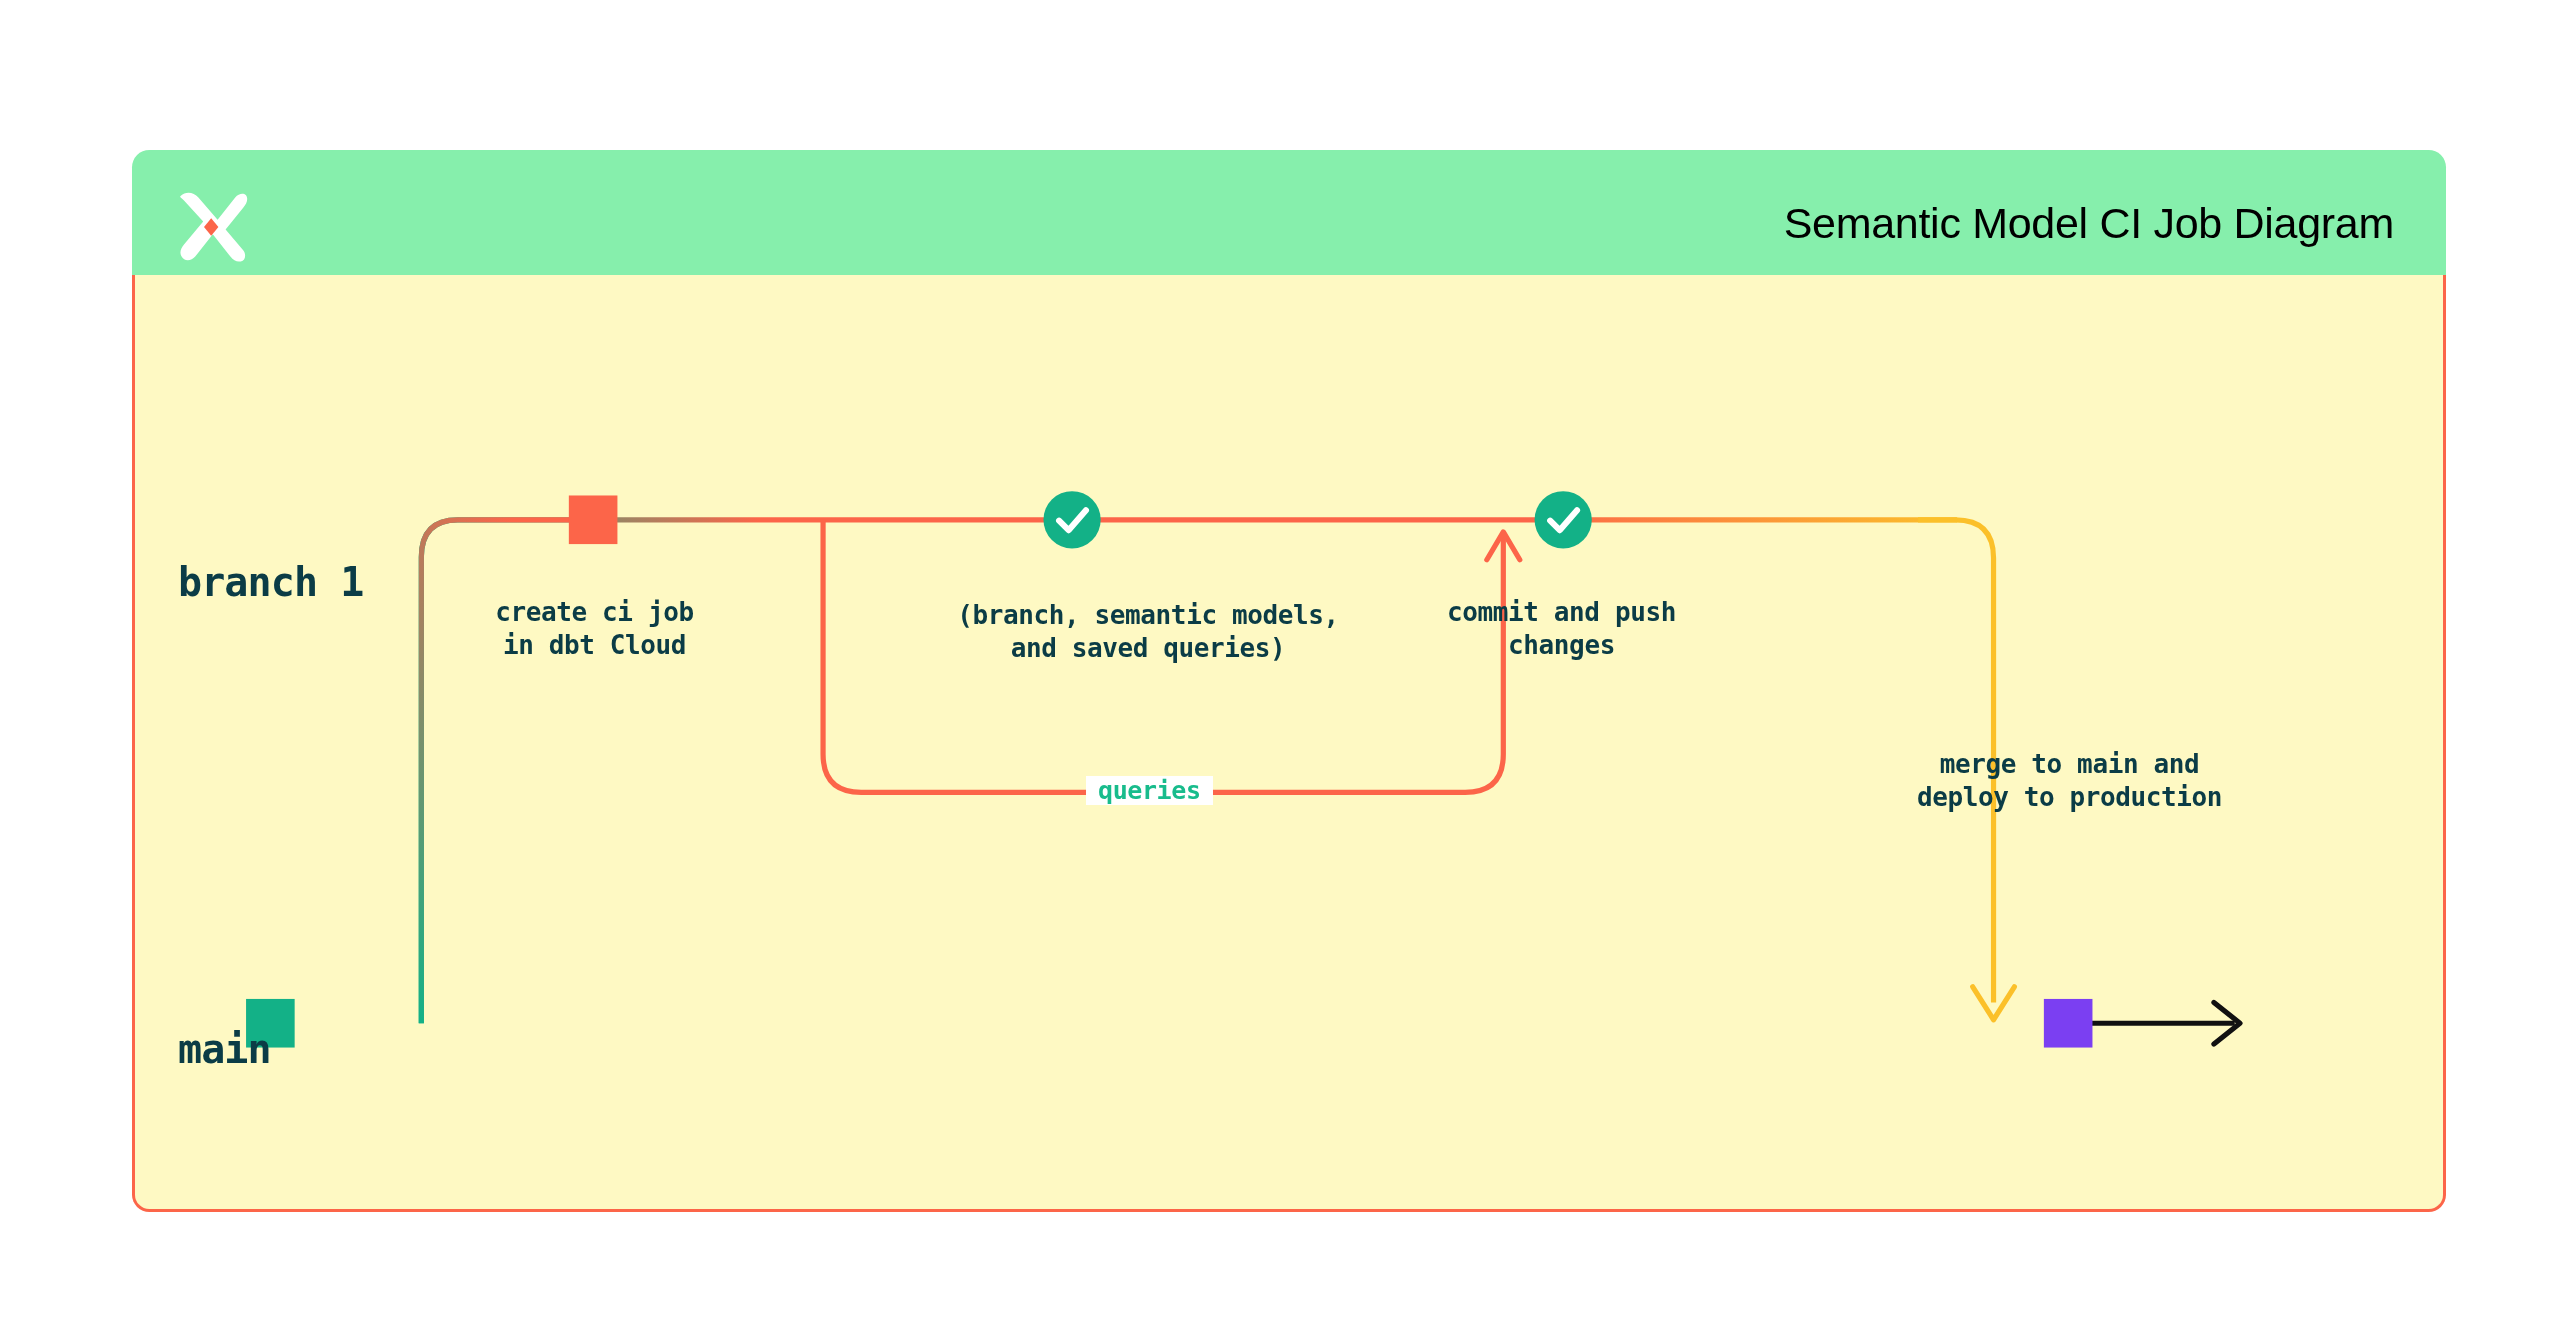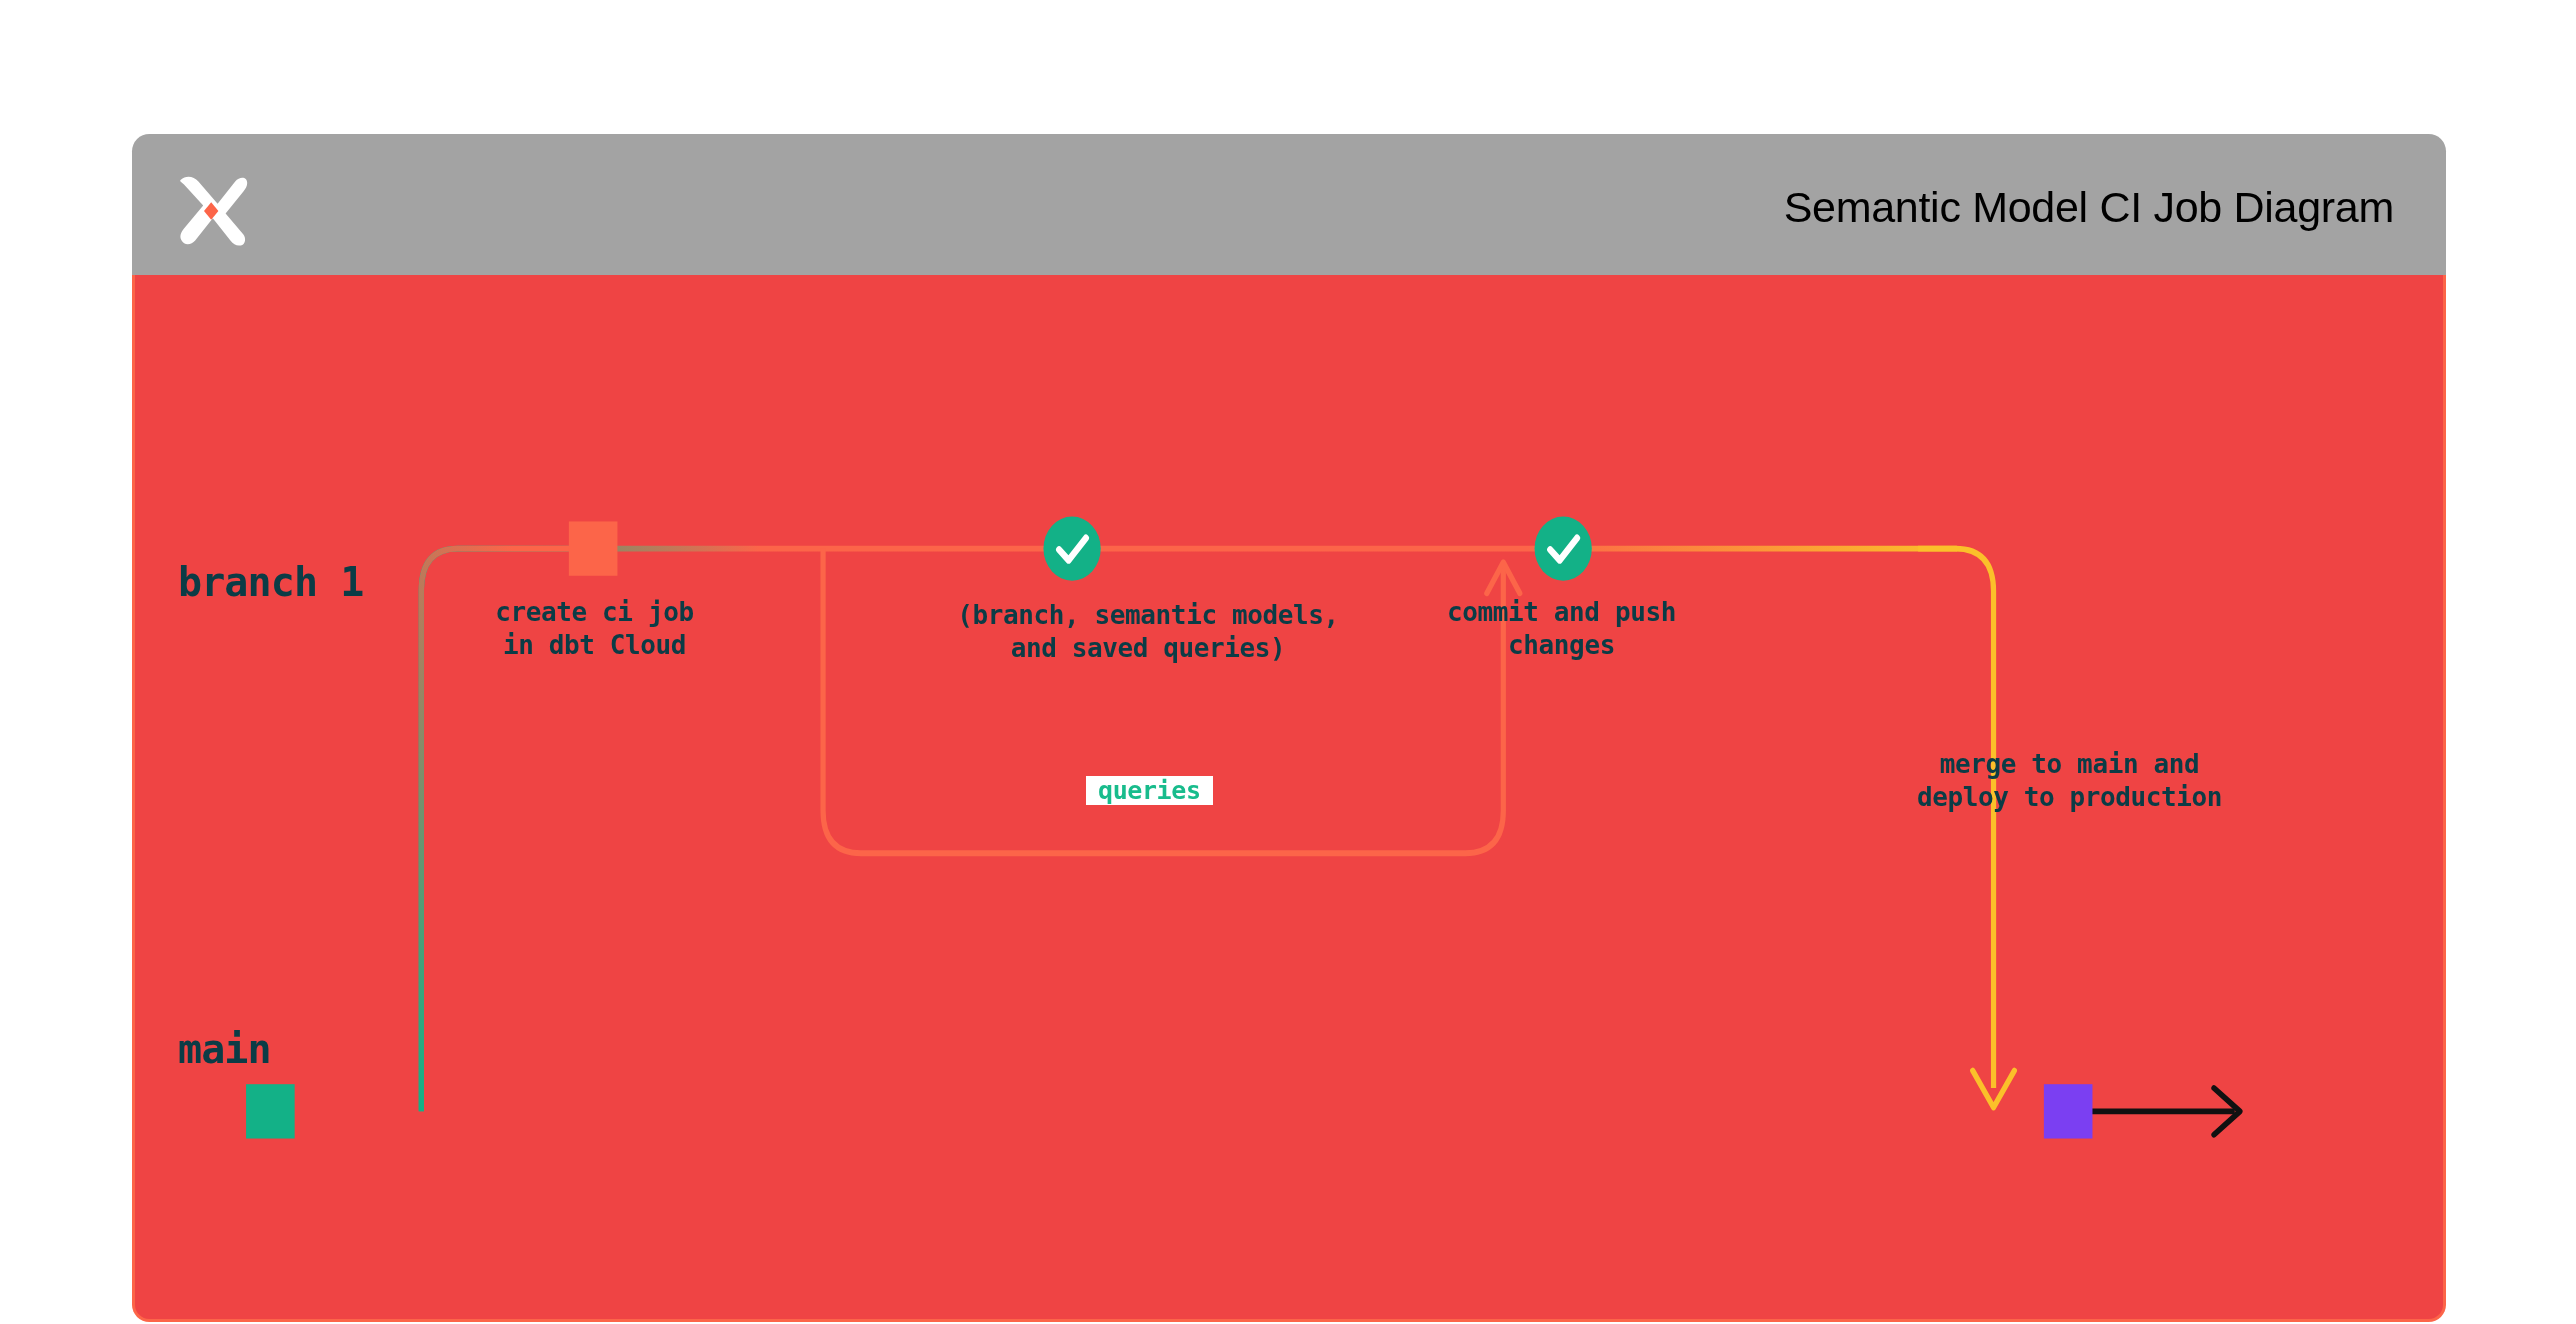--- a/index.html
+++ b/index.html
@@ -2,39 +2,39 @@
 <html style="font-size:14px"><head>
 <meta charset="utf-8">
 <style>
   html,body{margin:0;padding:0;background:#ffffff;}
   body{width:2576px;height:1324px;font-family:"DejaVu Sans",sans-serif;overflow:hidden;}
 
   .card{
     position:absolute;left:132px;top:134px;width:2314px;height:1077px;
   }
   .card-header{
-    position:absolute;left:0;top:0;width:100%;height:146px;
-    background:#a3a3a3;
+    position:absolute;left:0;top:16px;width:100%;height:146px;
+    background:#86efac;
     border-radius:17.3px 17.3px 0 0;
     box-sizing:border-box;
   }
   .logo{
     position:absolute;left:36px;top:33px;width:80px;height:80px;
   }
   .card-title{
     position:absolute;right:52px;top:0;height:146px;
     display:flex;align-items:center;
     font-family:"Liberation Sans",sans-serif;
     font-size:43px;font-weight:400;color:#000000;
     letter-spacing:-0.3px;
     white-space:nowrap;
   }
   .card-body{
-    position:absolute;left:0;top:141px;width:100%;height:1047px;
-    background:#ef4444;
+    position:absolute;left:0;top:141px;width:100%;height:937px;
+    background:#fef9c3;
     border:3.5px solid #FC6549;
     border-top:none;
     border-radius:0 0 17.3px 17.3px;
     box-sizing:border-box;
     overflow:hidden;
   }
   .diagram{position:absolute;left:0;top:0;width:100%;height:100%;}
 
   .lbl{
     position:absolute;

